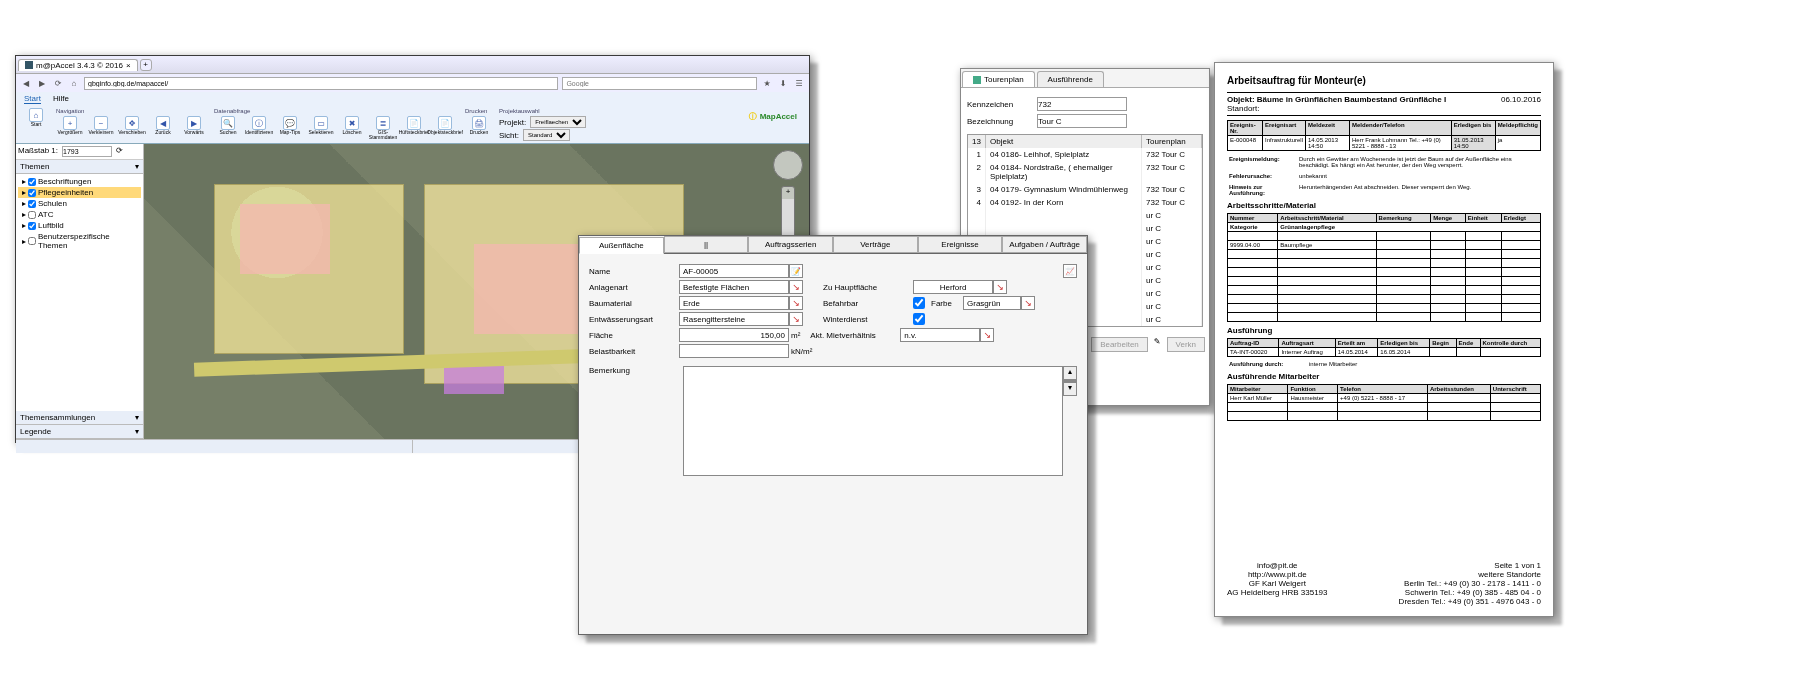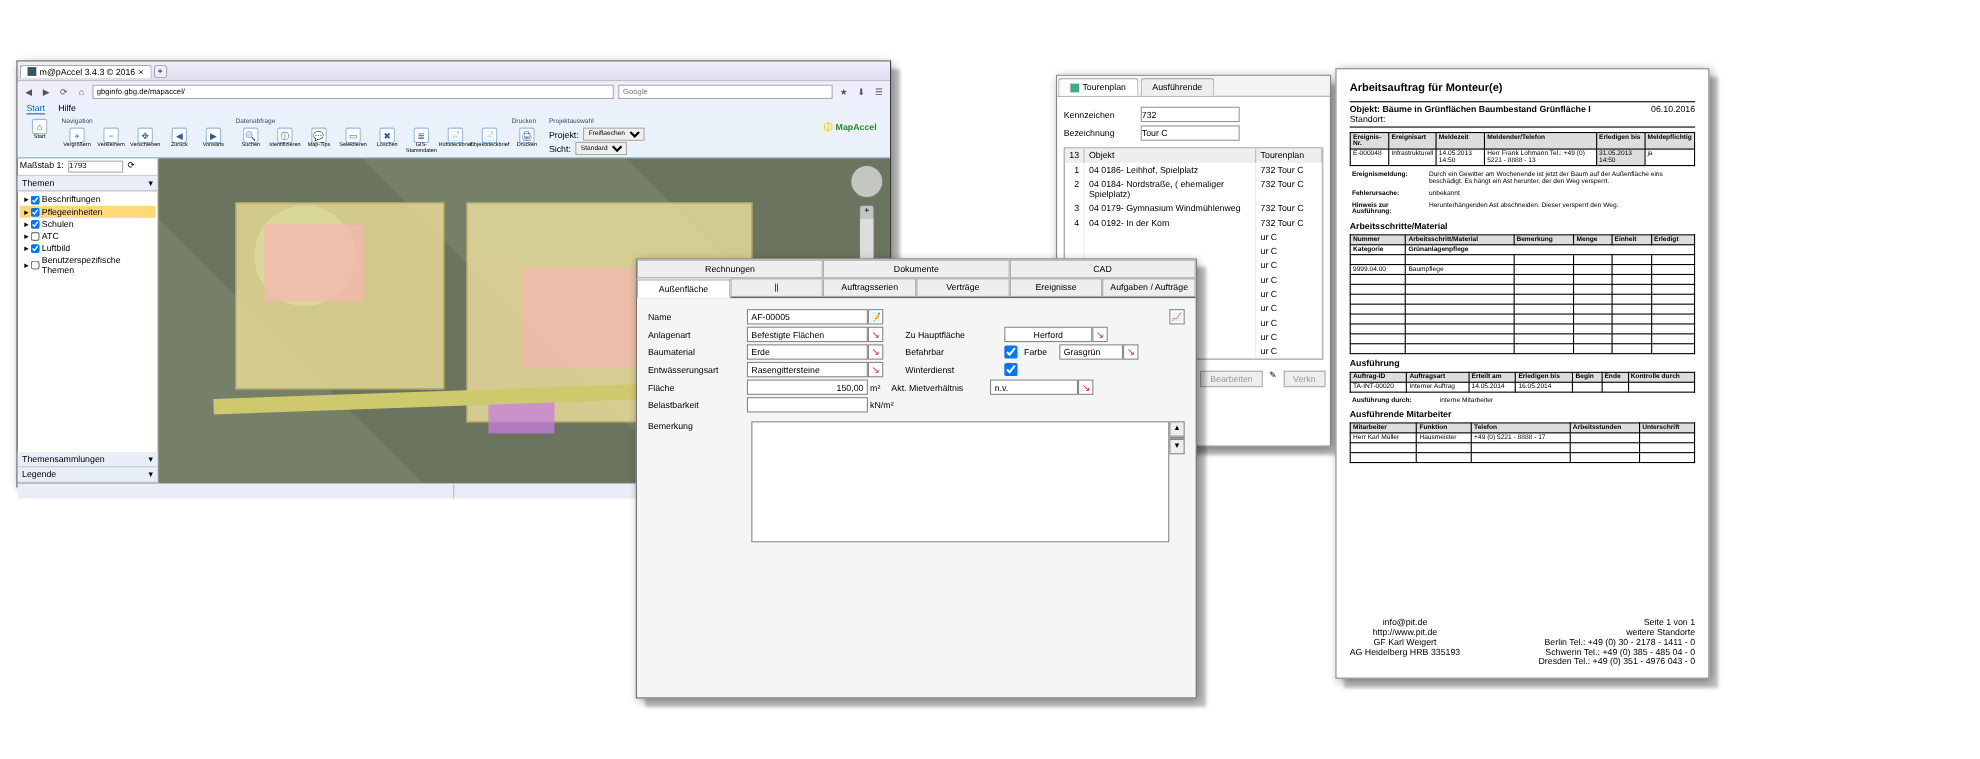--- a/index.html
+++ b/index.html
@@ -400,25 +400,20 @@
   </div>
  </div>
  <div id="tour-foot">
   <button>Bearbeiten</button>
   <span>✎</span>
   <button>Verkn</button>
  </div>
 </div>
 
 <div id="af" class="pane">
- <div id="af-tabs1">
-  <div class="t">Rechnungen</div>
-  <div class="t">Dokumente</div>
-  <div class="t">CAD</div>
- </div>
  <div id="af-tabs2">
   <div class="t active">Außenfläche</div>
   <div class="t">||</div>
   <div class="t">Auftragsserien</div>
   <div class="t">Verträge</div>
   <div class="t">Ereignisse</div>
   <div class="t">Aufgaben / Aufträge</div>
  </div>
  <div id="af-body">
   <div class="af-row">

